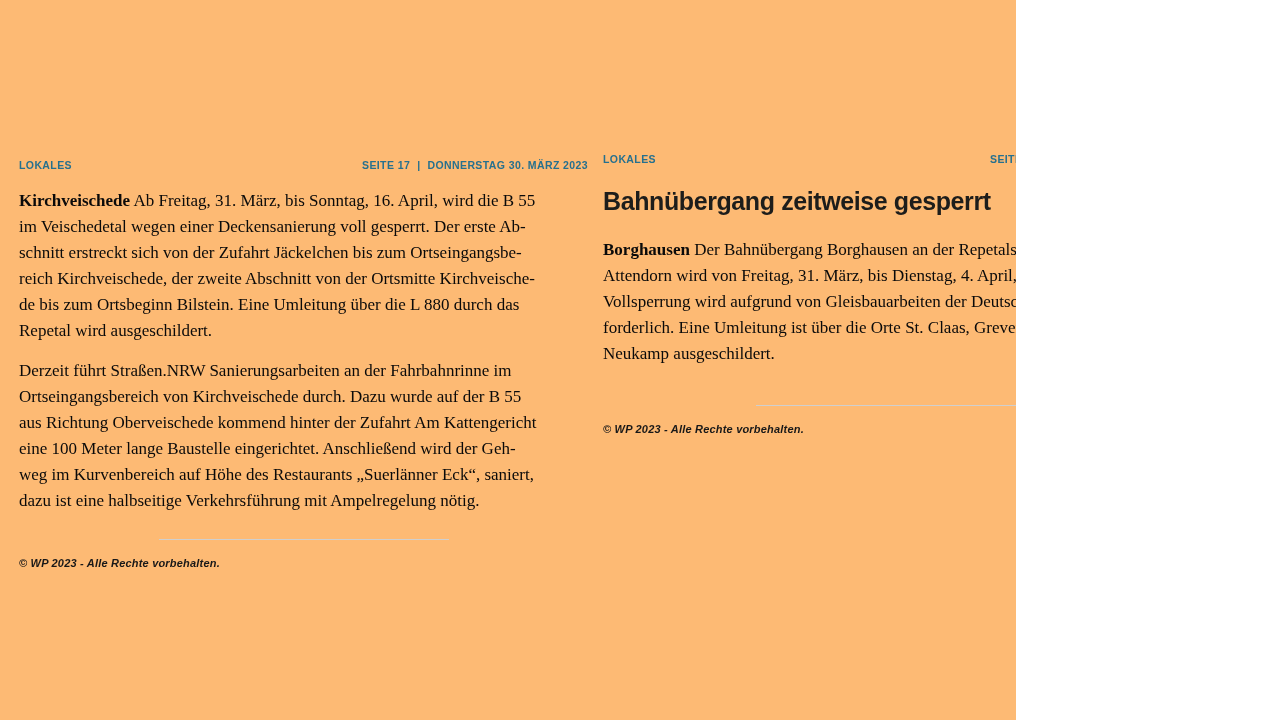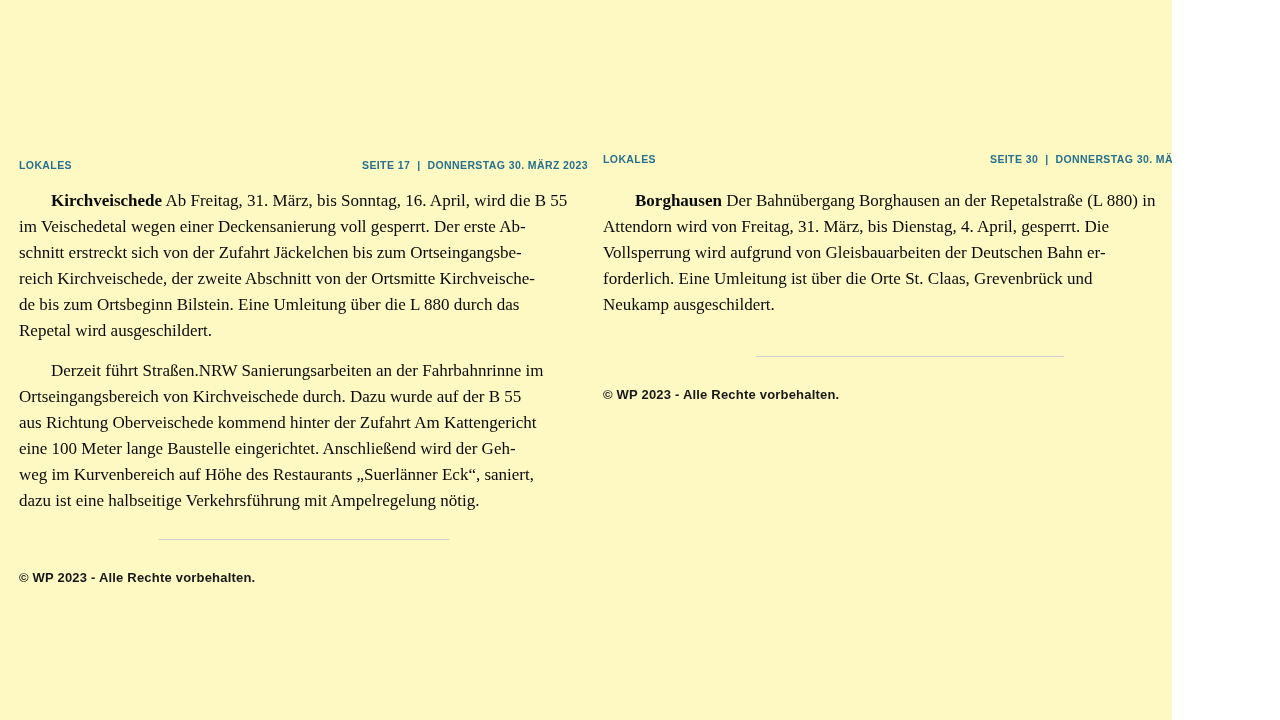--- a/index.html
+++ b/index.html
@@ -2,23 +2,23 @@
 <html><head>
 <meta charset="utf-8">
 <style>
   html, body {
     margin: 0;
     padding: 0;
     background: #ffffff;
   }
   .canvas {
     position: relative;
-    width: 1172px;
+    width: 1016px;
     height: 720px;
-    background: #fef9c3;
+    background: #fdba74;
     overflow: hidden;
     font-family: "Liberation Sans", sans-serif;
   }
   .article {
     position: absolute;
   }
   .article-left  { left: 19px;  top: 159px; width: 569px; }
   .article-right { left: 603px; top: 153px; width: 613px; }
 
   .kicker-row {
@@ -49,39 +49,40 @@
     margin-top: 16px;
     font-family: "Liberation Serif", serif;
     font-size: 17px;
     line-height: 26px;
     color: #0a0a0a;
   }
   .article-right .body { margin-top: 22px; }
 
   .par { margin: 0 0 14px 0; }
   .par:last-child { margin-bottom: 0; }
-  .lead { font-weight: bold; margin-left: 32px; }
+  .lead { font-weight: bold; }
   .par-text { white-space: pre; }
 
   .divider {
     border: 0;
     border-top: 1px solid #cfcfcf;
     height: 0;
     width: 290px;
     margin: 25px auto 0 auto;
   }
   .article-right .divider { width: 308px; margin-top: 38px; }
 
   .copyright {
-    margin-top: 30px;
-    font-size: 13px;
+    margin-top: 17px;
+    font-size: 11px;
     font-weight: bold;
     letter-spacing: 0.2px;
     color: #181818;
     font-family: "Liberation Sans", sans-serif;
+    font-style: italic;
   }
 </style>
 </head>
 <body>
 
 <div class="canvas">
 
   <article class="article article-left">
     <header class="kicker-row">
       <span class="kicker">LOKALES</span>
@@ -107,20 +108,21 @@
     <div class="copyright">© WP 2023 - Alle Rechte vorbehalten.</div>
   </article>
 
   <article class="article article-right">
     <header class="kicker-row">
       <span class="kicker">LOKALES</span>
       <span class="meta">
         <span>SEITE 30</span><span class="sep">|</span><span>DONNERSTAG 30. MÄRZ 2023</span>
       </span>
     </header>
+    <h1 class="headline">Bahnübergang zeitweise gesperrt</h1>
     <div class="body">
       <p class="par"><strong class="lead">Borghausen</strong><span class="par-text"> Der Bahnübergang Borghausen an der Repetalstraße (L 880) in
 Attendorn wird von Freitag, 31. März, bis Dienstag, 4. April, gesperrt. Die
 Vollsperrung wird aufgrund von Gleisbauarbeiten der Deutschen Bahn er-
 forderlich. Eine Umleitung ist über die Orte St. Claas, Grevenbrück und
 Neukamp ausgeschildert.</span></p>
     </div>
     <hr class="divider">
     <div class="copyright">© WP 2023 - Alle Rechte vorbehalten.</div>
   </article>

